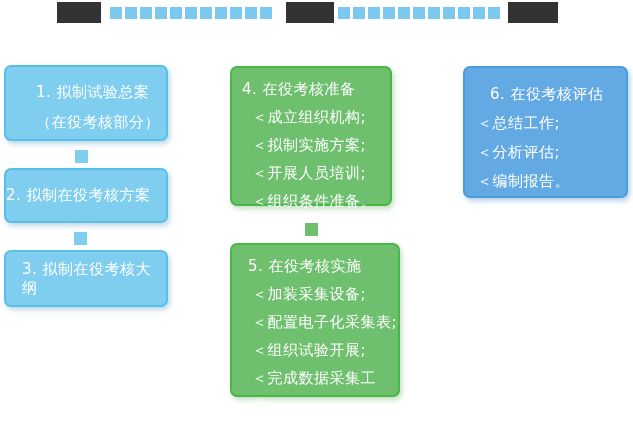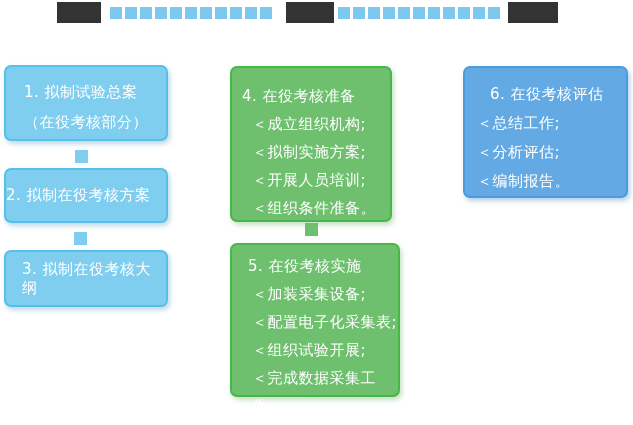--- a/index.html
+++ b/index.html
@@ -30,29 +30,29 @@
   
   .box{
     position:absolute;box-sizing:border-box;border-radius:7px;
     color:var(--txt);font-size:15px;letter-spacing:0.5px;
   }
   .box.lightblue{background:var(--lb);border:2px solid var(--lbb);box-shadow:2px 3px 5px rgba(110,170,205,.45);}
   .box.green    {background:var(--gr);border:2px solid var(--grb);box-shadow:2px 3px 5px rgba(110,180,110,.40);}
   .box.blue     {background:var(--bl);border:2px solid var(--blb);box-shadow:2px 3px 5px rgba(100,150,200,.45);}
 
   .box1{left:4px;top:65px;width:164px;height:76px;padding-top:10px;}
-  .box1 .box-title,.box1 .box-line{line-height:30px;padding-left:18px;}
+  .box1 .box-title,.box1 .box-line{line-height:30px;padding-left:30px;}
 
   .box2{left:4px;top:168px;width:164px;height:55px;display:flex;align-items:center;}
   .box2 .box-title{}
 
   .box3{left:4px;top:250px;width:164px;height:57px;display:flex;align-items:center;}
   .box3 .box-title{padding-left:16px;}
 
-  .box4{left:230px;top:66px;width:162px;height:156px;padding-top:14px;}
+  .box4{left:230px;top:66px;width:162px;height:140px;padding-top:7px;}
   .box4 .box-title{line-height:28px;padding-left:10px;}
   .box4 .box-line {line-height:28px;padding-left:20px;}
 
   .box5{left:230px;top:243px;width:170px;height:154px;padding-top:7px;}
   .box5 .box-title{line-height:28px;padding-left:16px;}
   .box5 .box-line {line-height:28px;padding-left:20px;}
 
   .box6{left:463px;top:66px;width:165px;height:132px;padding-top:12px;}
   .box6 .box-title{line-height:29px;padding-left:25px;}
   .box6 .box-line {line-height:29px;padding-left:12px;}

